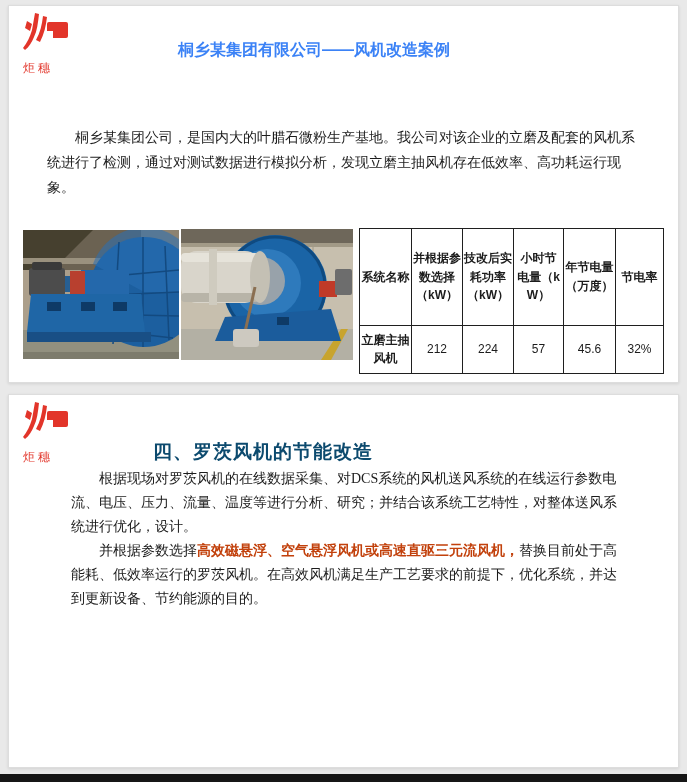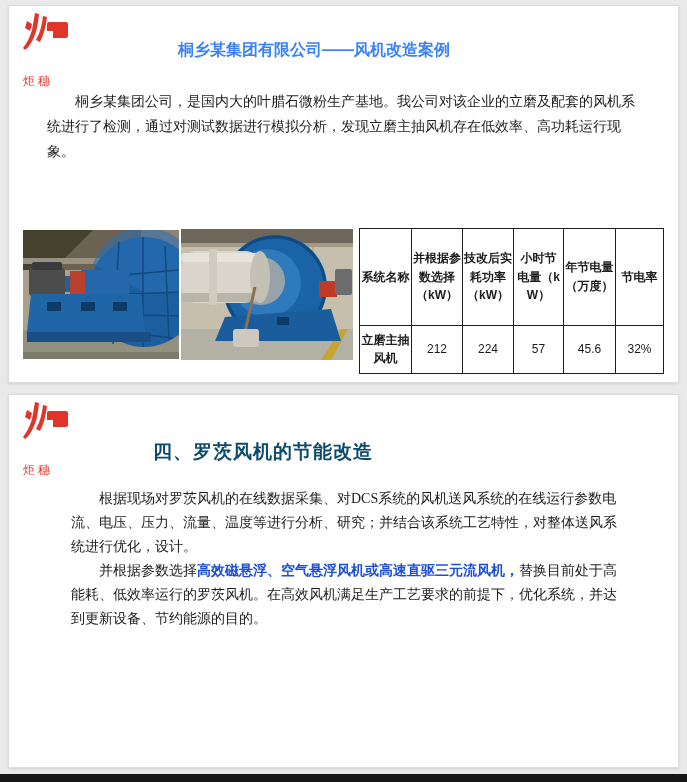--- a/index.html
+++ b/index.html
@@ -12,30 +12,30 @@
   }
   .page {
     position:absolute; left:8px; width:671px; background:#ffffff;
     border:1px solid #dddddd; box-shadow:0 1px 3px rgba(0,0,0,0.10);
   }
   .page1 { top:5px;  height:378px; }
   .page2 { top:394px; height:374px; }
 
   .logo { position:absolute; left:14px; top:7px; width:56px; text-align:left; }
   .logo-word { color:#e2352a; font-size:12px; letter-spacing:3px;
-    font-family:Liberation Sans, sans-serif; margin-top:18px; }
+    font-family:Liberation Sans, sans-serif; margin-top:5px; }
 
   .p1-title {
     position:absolute; left:150px; top:34px; width:310px; text-align:center;
     font-family:"Liberation Sans","DejaVu Sans",sans-serif;
     font-weight:bold; font-size:16px; color:#3b82f6;
   }
   .p1-body { position:absolute; left:38px; top:83px; width:600px;
     font-size:14px; line-height:25px; }
-  .p1-body p { text-indent:2em; }
+  .p1-body p { text-indent:2em;margin-top:36px; }
 
   .photo { position:absolute; overflow:hidden; }
   .photo svg { display:block; width:100%; height:100%; }
   .photo1 { left:14px;  top:224px; width:156px; height:129px; }
   .photo2 { left:172px; top:223px; width:172px; height:131px; }
 
   table.energy {
     position:absolute; left:350px; top:222px; width:304px; height:146px;
     border-collapse:collapse; table-layout:fixed;
     font-family:"Liberation Sans","DejaVu Sans",sans-serif;
@@ -46,24 +46,24 @@
     line-height:1.55; word-break:break-all;
   }
   table.energy tr.hdr td { font-weight:bold; height:96px; }
   table.energy tr.data td { height:48px; }
   table.energy td.sysname { font-weight:bold; }
 
   .p2-heading {
     position:absolute; left:144px; top:44px;
     font-size:19px; font-weight:bold; color:#0c4a6e; letter-spacing:1px;
   }
-  .p2-body { position:absolute; left:62px; top:92px; width:548px;
+  .p2-body { position:absolute; left:62px; top:72px; width:548px;
     font-size:14px; line-height:24px; }
   .p2-body p { text-indent:2em; }
-  .red-em { color:#1d4ed8; font-weight:bold; }
+  .red-em { color:#c2410c; font-weight:bold; }
 
   .next-page-edge { position:absolute; left:0; top:774px; width:687px; height:8px; background:#161616; }
 </style>
 </head>
 <body>
 
 <div class="canvas">
 
   <div class="page page1">
 

